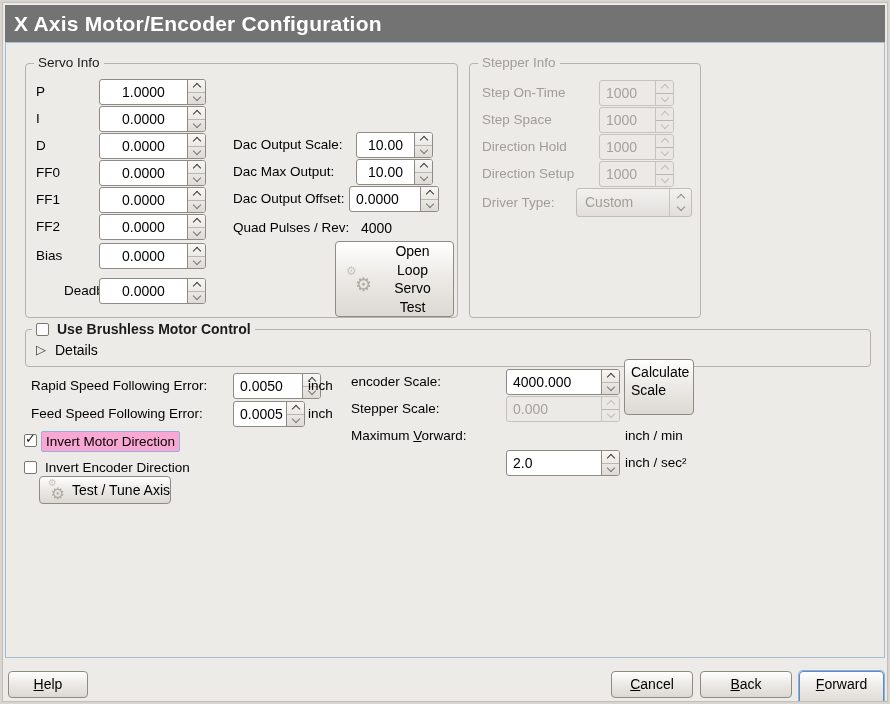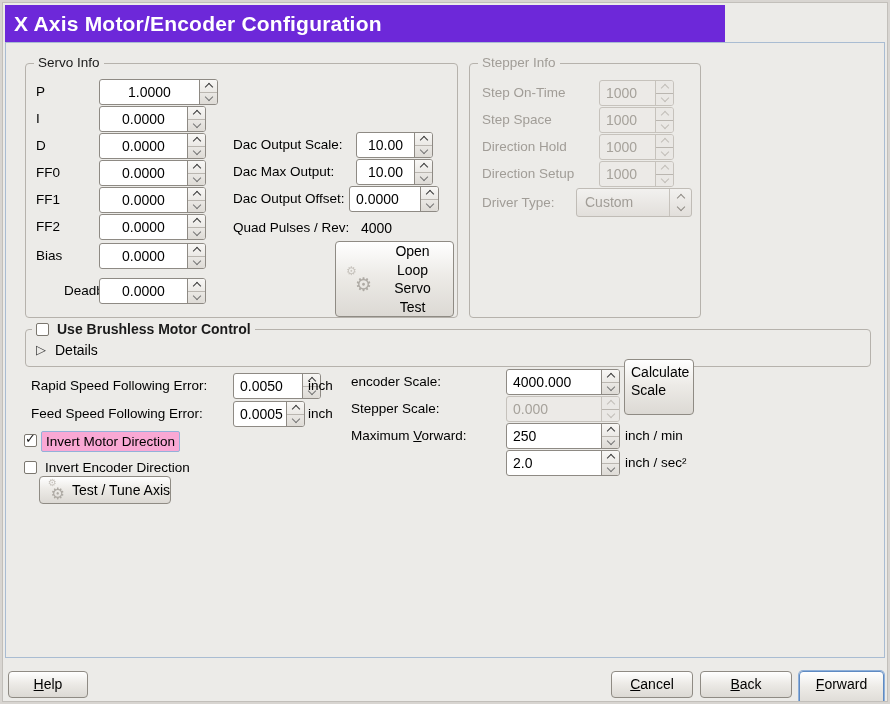--- a/index.html
+++ b/index.html
@@ -4,21 +4,21 @@
 <style>
   html,body{margin:0;padding:0;}
   body{
     width:890px;height:704px;position:relative;overflow:hidden;
     background:#ecebe8;
     font-family:"Liberation Sans","DejaVu Sans",sans-serif;
     color:#000;-webkit-font-smoothing:antialiased;
   }
   .outer-border{position:absolute;inset:0;border:2px solid #d8d5d1;box-shadow:inset 0 0 0 1px #c2bfba;pointer-events:none;z-index:50;}
   
-  .titlebar{position:absolute;left:5px;top:5px;width:720px;height:37px;background:#6d28d9;}
+  .titlebar{position:absolute;left:5px;top:5px;width:880px;height:37px;background:#737373;}
   .titlebar .tt{display:block;padding-left:9px;line-height:37px;font-size:21px;font-weight:bold;color:#ffffff;letter-spacing:.2px;}
   
   .content{position:absolute;left:5px;top:42px;width:878px;height:614px;border:1px solid #a9bcd2;background:#ecebe8;}
   
   .frame{position:absolute;border:1px solid #b6b2ac;border-radius:4px;}
   .legend{position:absolute;top:-9px;left:8px;background:#ecebe8;padding:0 4px;font-size:13.5px;color:#1a1a1a;white-space:nowrap;}
   .legend.dis{color:#a19d97;}
   
   .lbl{position:absolute;font-size:13.5px;line-height:26px;white-space:nowrap;color:#000;}
   .lbl.dis{color:#a19d97;}
@@ -78,21 +78,21 @@
 <div class="titlebar">
   <span class="tt">X Axis Motor/Encoder Configuration</span>
 </div>
 
 <div class="content">
 
   <div class="frame" style="left:19px;top:20px;width:431px;height:253px;">
     <span class="legend">Servo Info</span>
 
     <span class="lbl" style="left:10px;top:15px;">P</span>
-    <div class="spinbox" style="left:73px;top:15px;width:119px;">
+    <div class="spinbox" style="left:73px;top:15px;width:107px;">
       <span class="sval center">1.0000</span>
       <span class="spin">
         <span class="spin-cell">
             <i class="chev up"></i>
           </span>
         <span class="spin-cell b">
             <i class="chev down"></i>
           </span>
       </span>
     </div>
@@ -366,31 +366,20 @@
           <i class="chev down"></i>
         </span>
     </span>
   </div>
 
   <div class="btn calcbtn" style="left:618px;top:316px;width:70px;height:56px;">
     <span>Calculate Scale</span>
   </div>
 
   <span class="lbl" style="left:345px;top:380px;"><span>Maximum </span><span class="mn">V</span><span>orward:</span></span>
-  <div class="spinbox" style="left:500px;top:380px;width:114px;">
-    <span class="sval">250</span>
-    <span class="spin">
-      <span class="spin-cell">
-          <i class="chev up"></i>
-        </span>
-      <span class="spin-cell b">
-          <i class="chev down"></i>
-        </span>
-    </span>
-  </div>
   <span class="lbl" style="left:619px;top:380px;">inch / min</span>
 
   <div class="spinbox" style="left:500px;top:407px;width:114px;">
     <span class="sval">2.0</span>
     <span class="spin">
       <span class="spin-cell">
           <i class="chev up"></i>
         </span>
       <span class="spin-cell b">
           <i class="chev down"></i>

